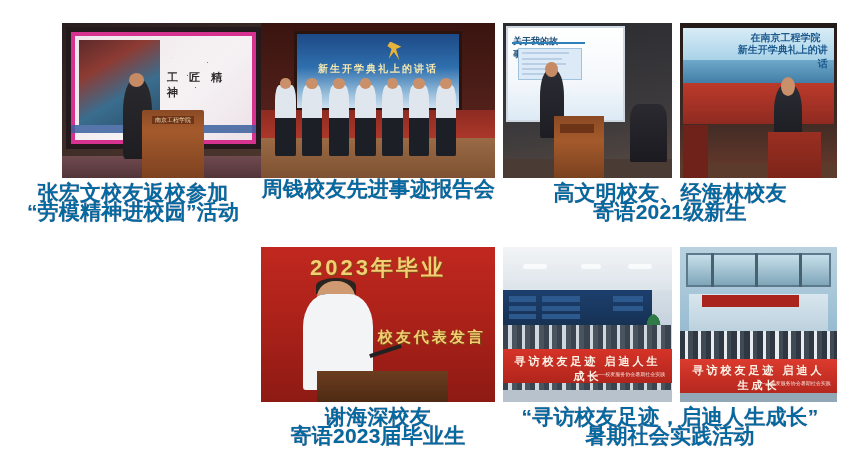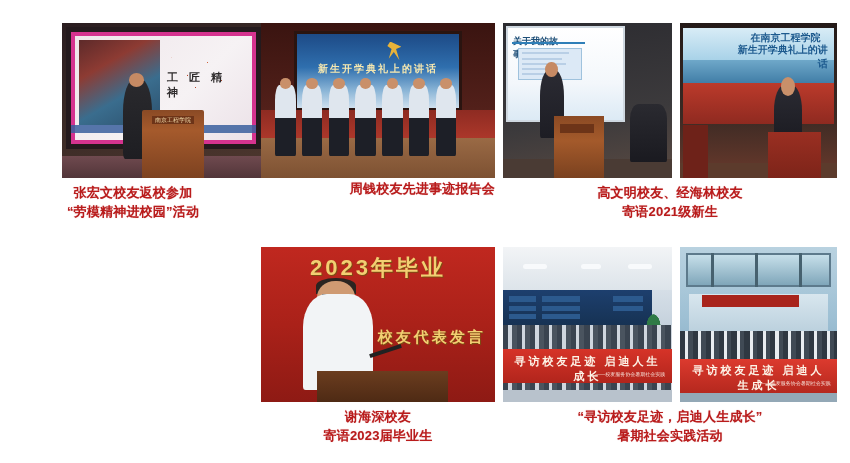--- a/index.html
+++ b/index.html
@@ -30,23 +30,23 @@
   .photo {
     position: relative;
     overflow: hidden;
     background: #1a1a1a;
     border: 0;
   }
 
   .caption {
     position: absolute;
     text-align: center;
-    color: #b91c1c;
+    color: #0369a1;
     font-weight: bold;
-    font-size: 13px;
+    font-size: 21px;
     line-height: 19px;
     letter-spacing: 0.2px;
     white-space: pre-line;
     text-shadow: 0 0 1px rgba(180,24,26,0.35);
   }
 
   
   .scene { position: absolute; inset: 0; }
   .layer { position: absolute; }
 

